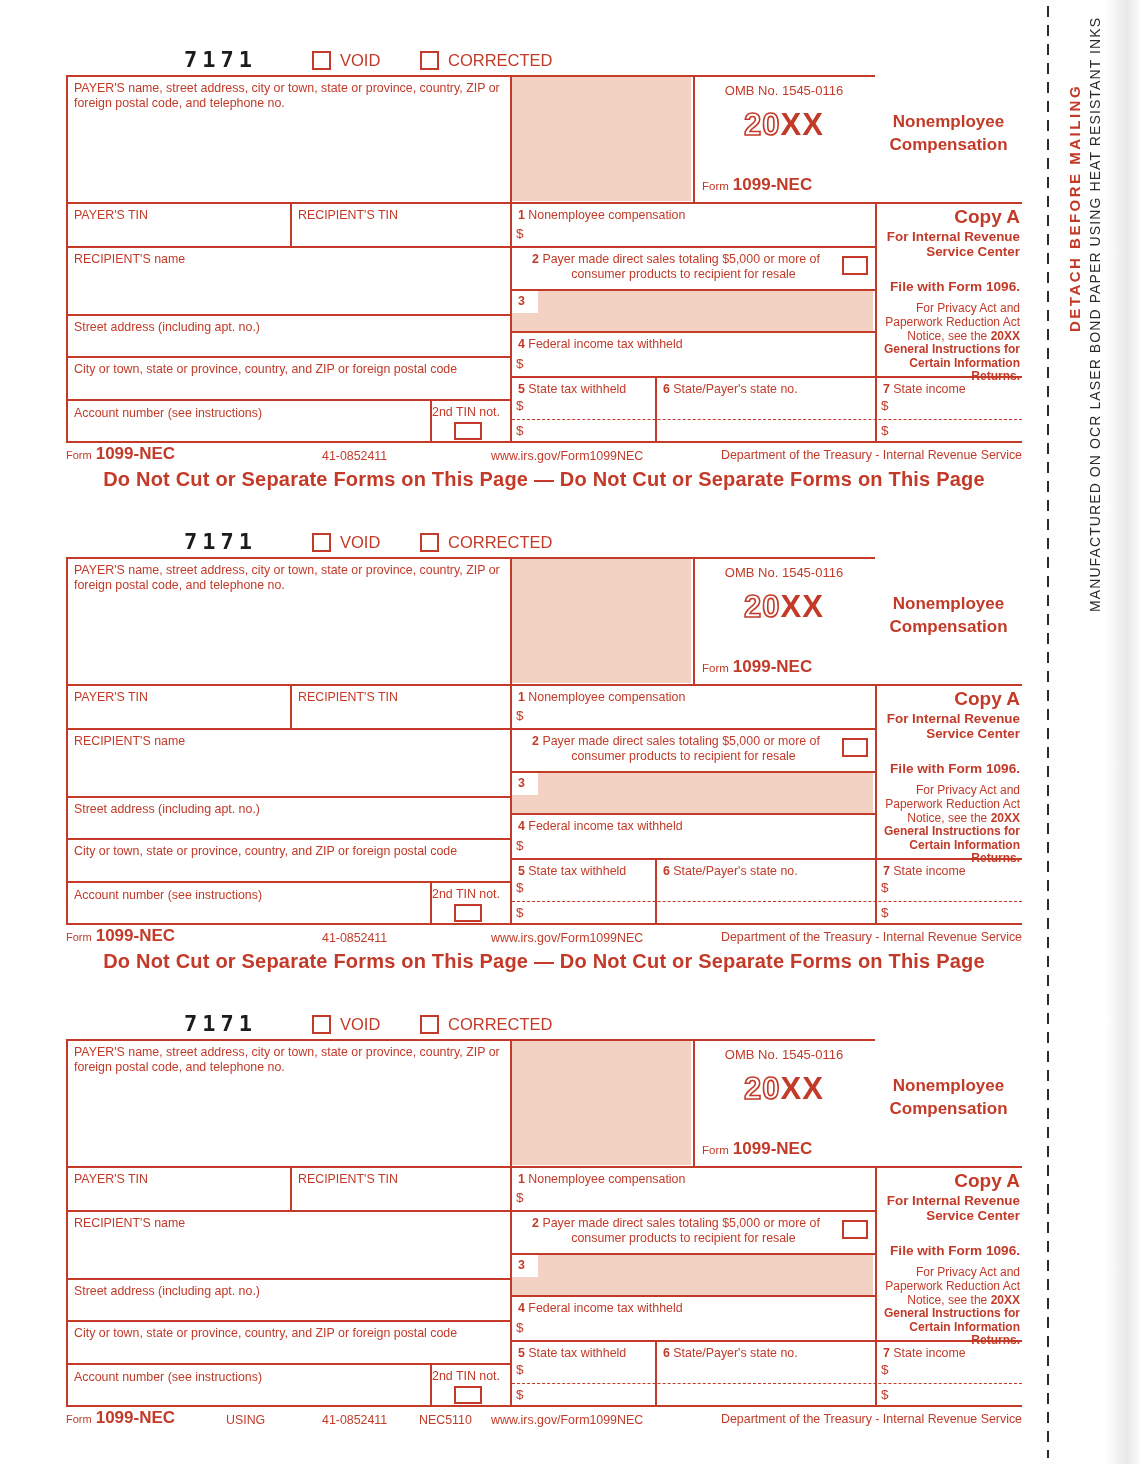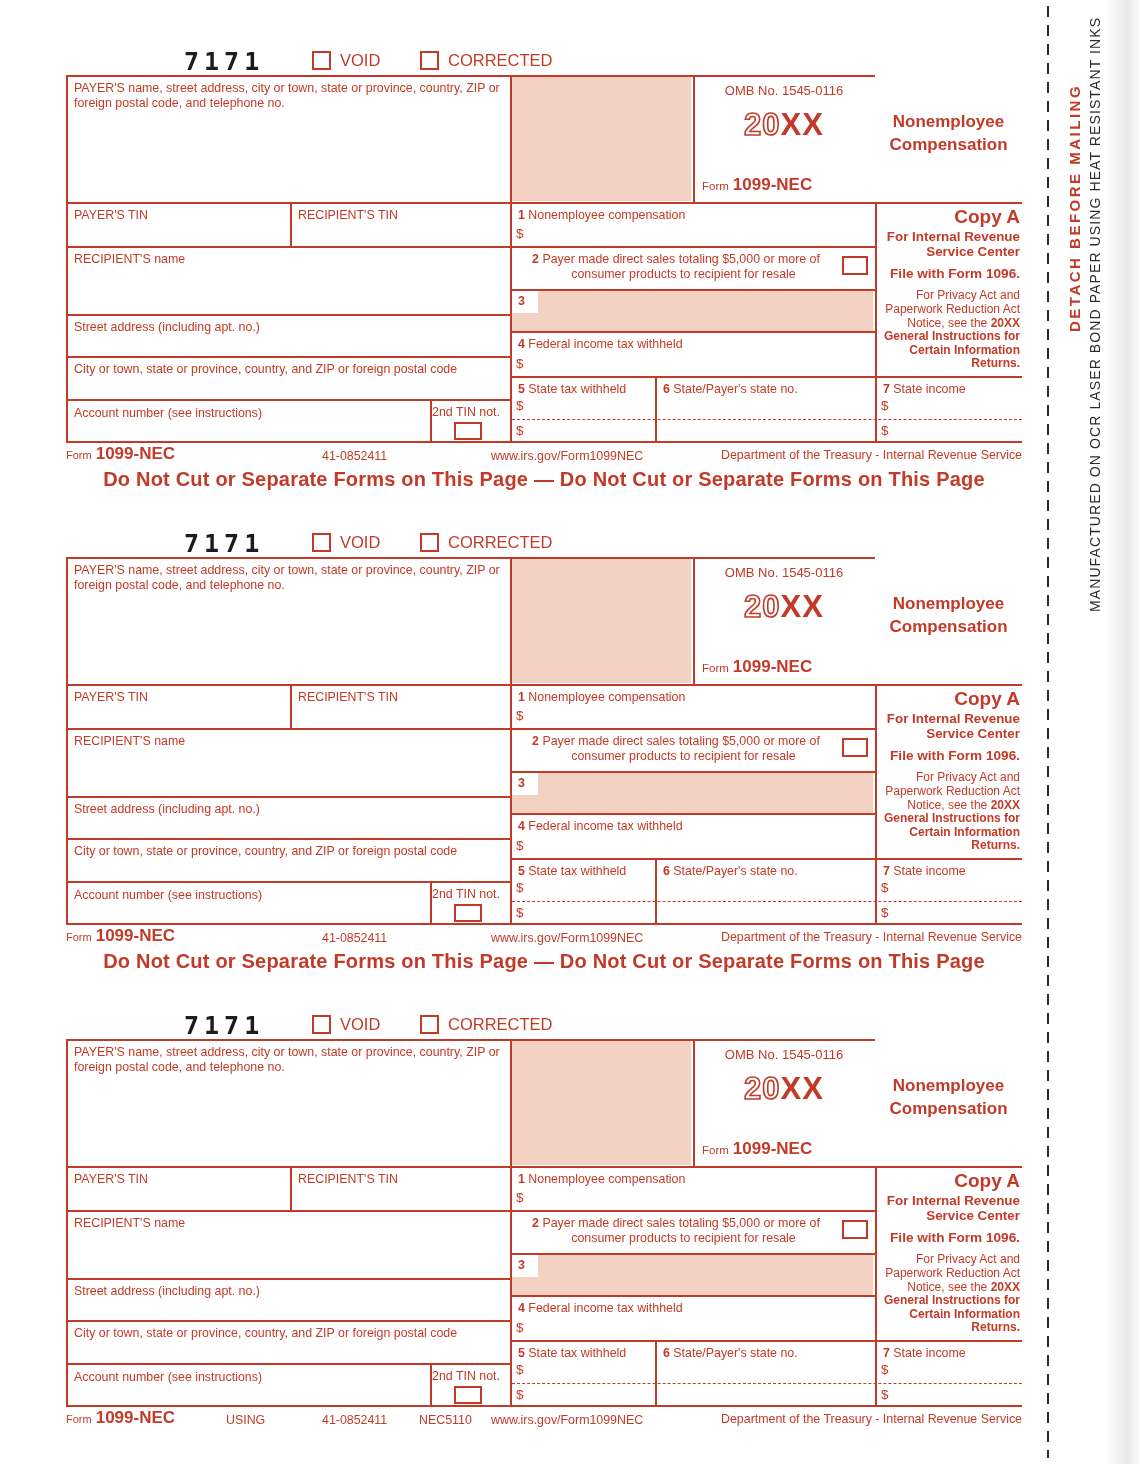--- a/index.html
+++ b/index.html
@@ -18,21 +18,21 @@
   }
   .page{position:absolute;inset:0;background:#fff;}
   #forms-container{position:absolute;left:66px;top:47px;width:956px;}
   .form-block{position:relative;width:956px;margin-bottom:37px;}
 
   
   .head-row{position:relative;height:28px;}
   .code7171{
     position:absolute;left:118px;top:0;
     font-family:"DejaVu Sans Mono",monospace;
-    font-weight:bold;font-size:25px;letter-spacing:5px;color:var(--ink);
+    font-weight:bold;font-size:22px;letter-spacing:5px;color:var(--ink);
   }
   .chk{position:absolute;width:19px;height:19px;border:2px solid var(--red);background:#fff;}
   .void-chk{left:246px;top:4px;}
   .corrected-chk{left:354px;top:4px;}
   .chklabel{position:absolute;top:4px;font-size:16.5px;color:var(--red);}
   .void-label{left:274px;}
   .corrected-label{left:382px;}
 
   
   .grid{position:relative;width:956px;height:368px;}
@@ -55,21 +55,21 @@
   .year .solid{color:var(--red);text-align:center;}
   .formline{position:absolute;left:636px;top:100px;display:flex;align-items:baseline;gap:4px;}
   .formline .f-word{font-size:11.5px;}
   .formline .f-num{font-size:17px;font-weight:bold;}
   .title{position:absolute;left:809px;top:36px;width:147px;text-align:center;
          font-weight:bold;font-size:17px;line-height:1.35;}
 
   .copy-col{position:absolute;left:806px;top:132px;width:148px;text-align:right;}
   .copy-a{font-weight:bold;font-size:19px;line-height:1.05;}
   .copy-for{font-weight:bold;font-size:13.4px;line-height:1.1;margin-top:3px;}
-  .file-with{font-weight:bold;font-size:13.6px;margin-top:7px;text-align:right;}
+  .file-with{font-weight:bold;font-size:13.6px;margin-top:20px;text-align:right;}
   .privacy{font-size:12px;line-height:1.13;margin-top:8px;}
 
   
   .footer{position:relative;height:22px;color:var(--red);}
   .footer .f-form{position:absolute;left:0;top:1px;display:flex;align-items:baseline;gap:4px;}
   .footer .f-word{font-size:11px;}
   .footer .f-num{font-size:17px;font-weight:bold;}
   .footer .f-item{position:absolute;top:6px;font-size:12.4px;}
   .footer .f-neclma{left:160px;}
   .footer .f-cat{left:256px;}

